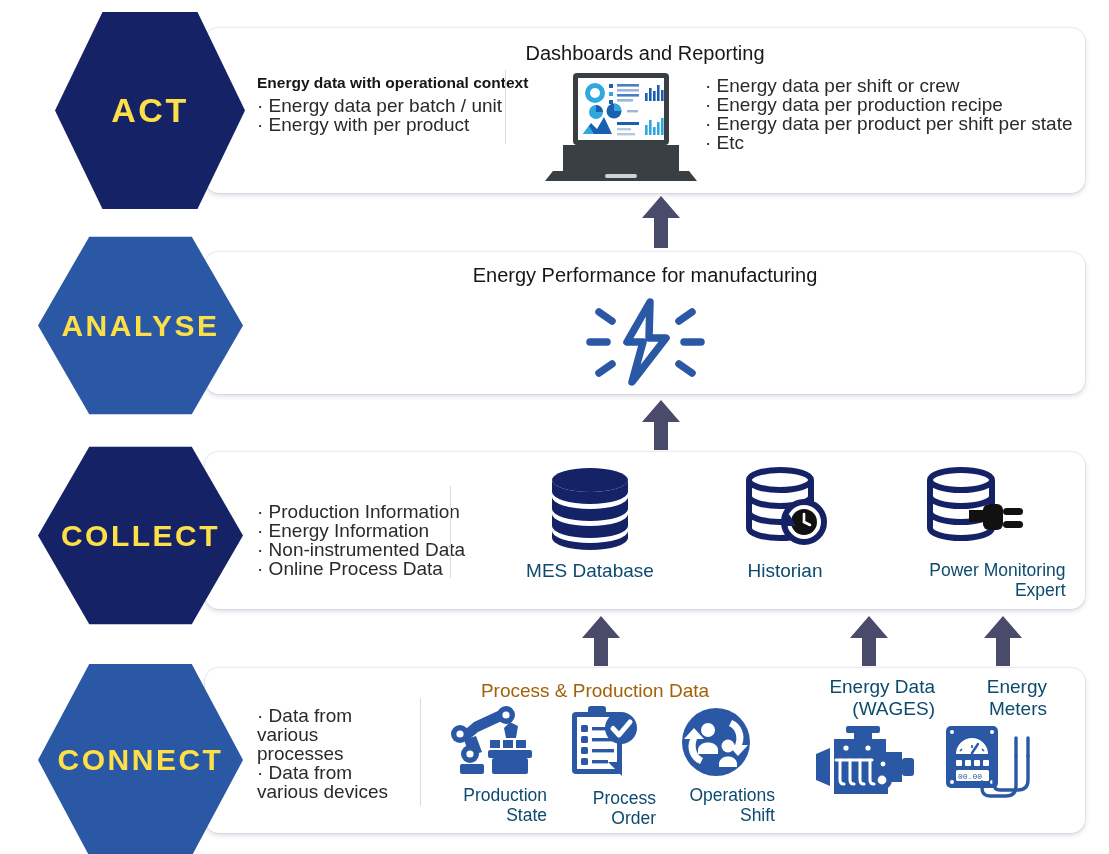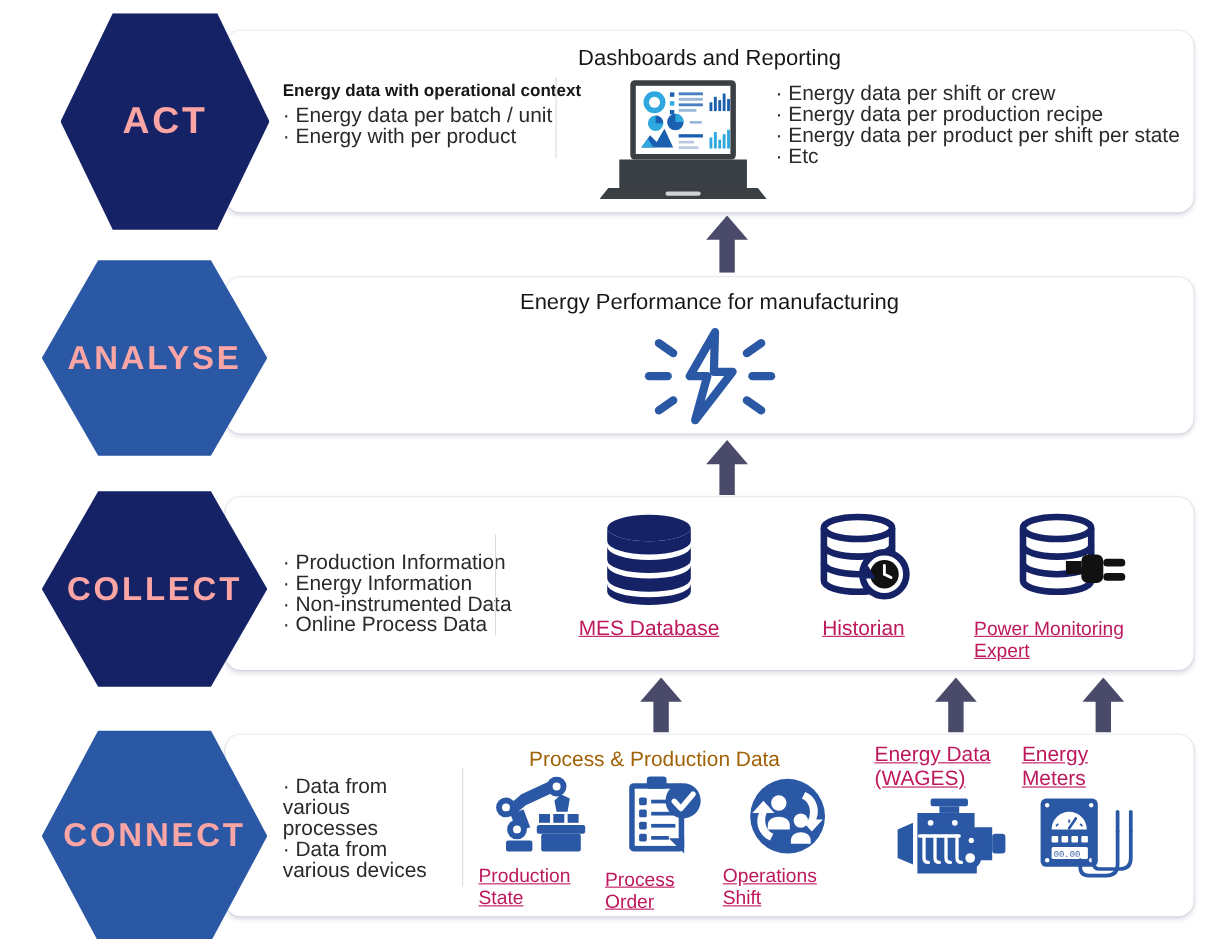--- a/index.html
+++ b/index.html
@@ -24,21 +24,21 @@
   .panel-connect { left: 205px; top: 668px; width: 880px; height: 165px; }
 
   
   .hex {
     position: absolute;
     display: flex; align-items: center; justify-content: center;
     clip-path: polygon(25% 2%, 75% 2%, 100% 50%, 75% 98%, 25% 98%, 0% 50%);
     filter: drop-shadow(4px 4px 5px rgba(40,40,60,.45));
   }
   .hex-label {
-    color: #fca5a5;
+    color: #fde047;
     font-weight: bold;
     letter-spacing: 2.5px;
     white-space: nowrap;
     font-size: 34px;
   }
   .hex-act     { left: 55px;  top: 8px;   width: 190px; height: 205px; background: #152266; }
   .hex-analyse { left: 38px;  top: 233px; width: 205px; height: 185px; background: #2b58a5; }
   .hex-analyse .hex-label { font-size: 30px; }
   .hex-collect { left: 38px;  top: 443px; width: 205px; height: 185px; background: #152266; }
   .hex-collect .hex-label { font-size: 30px; }
@@ -74,25 +74,24 @@
   .bullets-wrap li { white-space: normal; }
 
   .divider {
     position: absolute;
     width: 1px;
     background: #d9dbe4;
   }
 
   .icon-label {
     font-size: 19px;
-    color: #be185d;
-    text-align: left;
+    color: #0c4a6e;
+    text-align: right;
     line-height: 22px;
     white-space: nowrap;
-    text-decoration: underline;
   }
   .icon-label-sm { font-size: 17.5px; line-height: 20px; }
 
   .icon-cell { position: absolute; display: flex; flex-direction: column; align-items: center; }
   .icon-cell .icon-art { display: block; }
 
   .group-title {
     position: absolute;
     font-size: 19px;
     color: #a16207;

